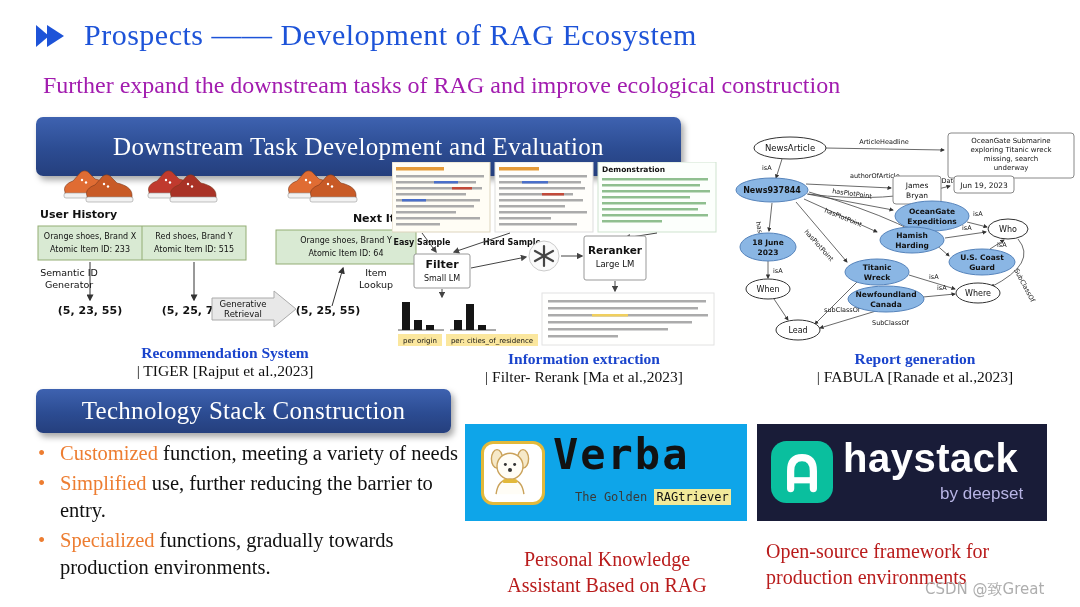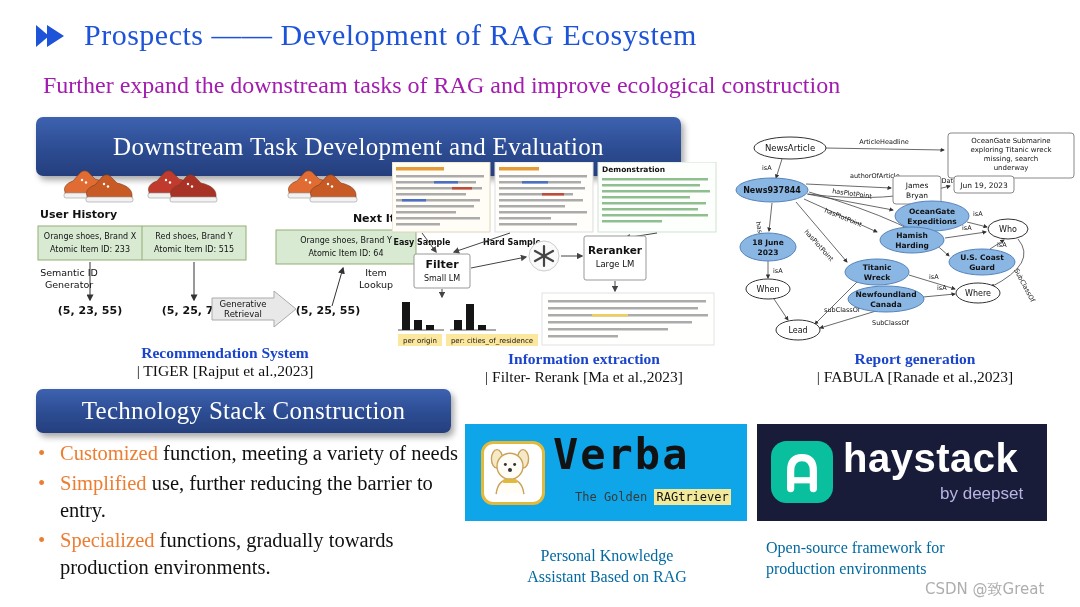--- a/index.html
+++ b/index.html
@@ -25,21 +25,21 @@
   .verba-tag{position:absolute;left:90px;top:66px;font-family:"DejaVu Sans Mono",monospace;
              font-size:12px;color:#3a3a3a;white-space:nowrap;margin-left:20px;}
   .verba-tag .rag{background:#f2ea9a;color:#111;padding:1px 2px;}
   .dogbox{position:absolute;left:16px;top:17px;width:58px;height:58px;background:#fff;
           border:3px solid #e2b93b;border-radius:12px;}
   .hay-panel{position:absolute;left:757px;top:424px;width:290px;height:97px;background:#191c38;}
   .hay-name{position:absolute;left:86px;top:12px;font-family:"Liberation Sans",sans-serif;
             font-weight:800;font-size:40px;color:#fff;letter-spacing:.5px;text-align:center;}
   .hay-by{position:absolute;left:183px;top:60px;font-family:"Liberation Sans",sans-serif;
           font-size:17px;color:#b7b4e4;}
-  .bcap{position:absolute;font-size:16px;color:#0369a1;line-height:1.3;}
+  .bcap{position:absolute;font-size:20px;color:#b91c1c;line-height:1.3;}
   .watermark{position:absolute;left:925px;top:580px;font-family:"DejaVu Sans",sans-serif;
              font-size:15px;color:#aeaeae;white-space:nowrap;}
   svg text{font-family:"DejaVu Sans",sans-serif;fill:#111;}
 </style>
 </head>
 <body>
 
 <div class="abs" style="left:36px;top:22px;">
   <svg width="32" height="28" viewBox="0 0 32 28">
     <polygon points="0,3 13,14 0,25" fill="#1d53d8"></polygon>

